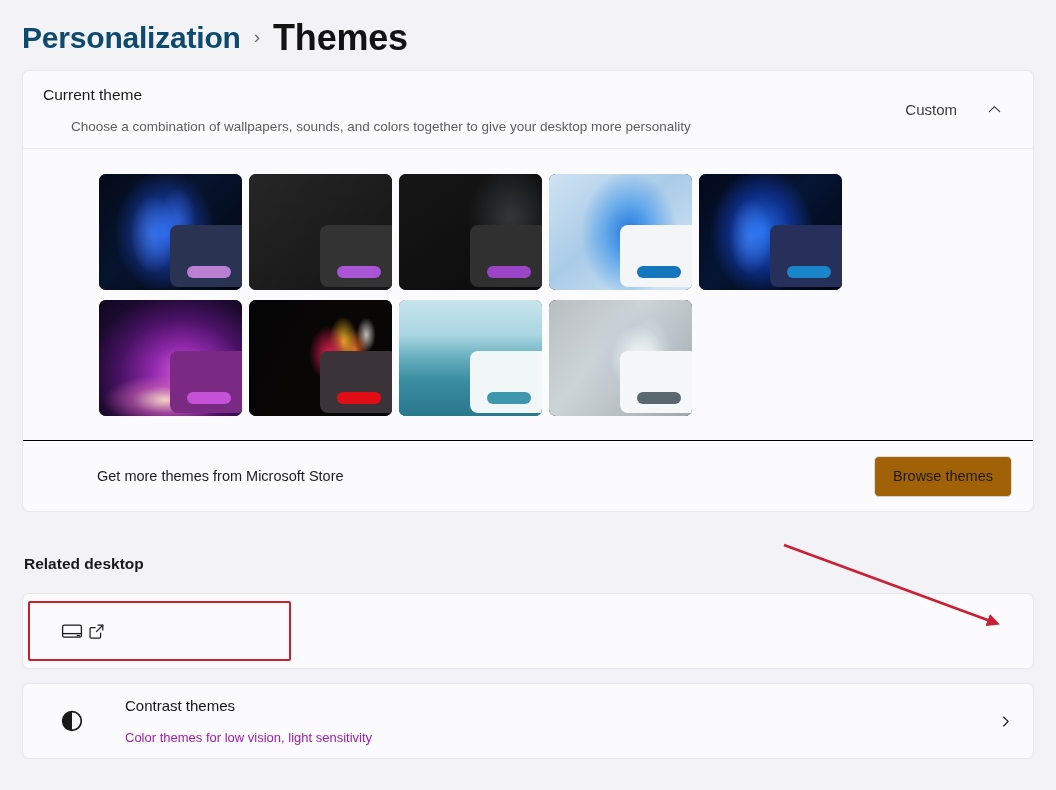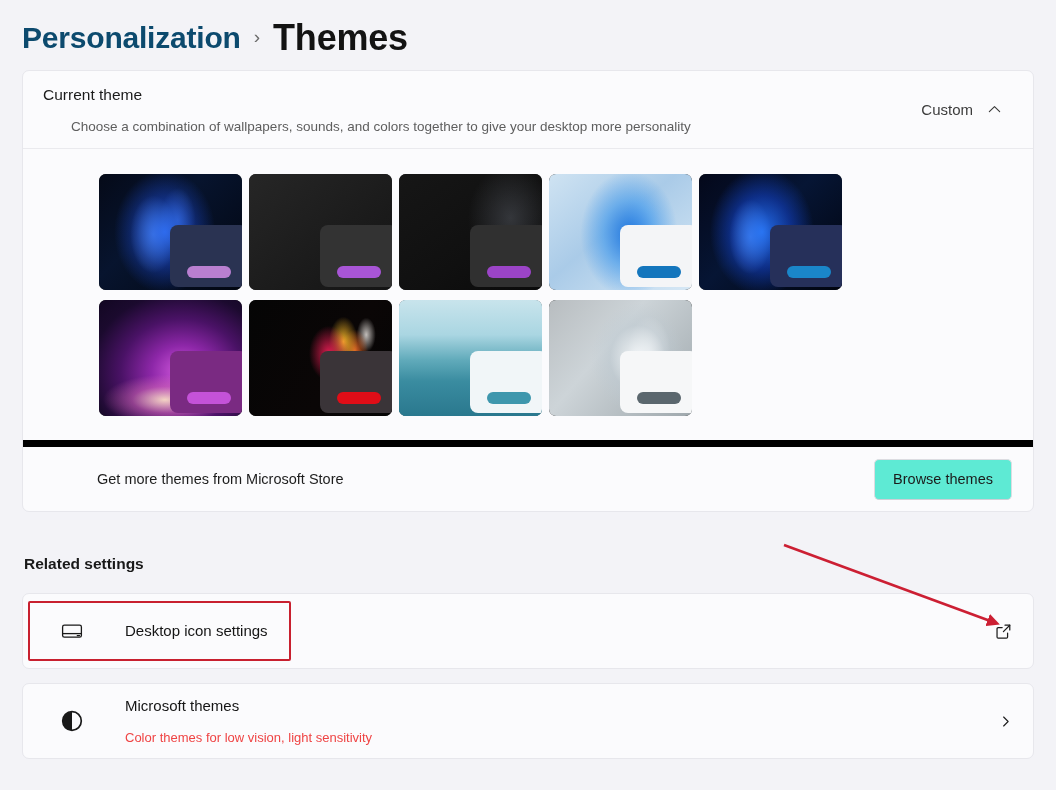--- a/index.html
+++ b/index.html
@@ -70,21 +70,21 @@
     margin-bottom: 15px;
   }
   .ct-sub {
     font-size: 13.5px;
     color: #5e5e5e;
     margin-left: 28px;
   }
   .ct-right {
     display: flex;
     align-items: center;
-    gap: 6px;
+    gap: 22px;
     padding-right: 4px;
   }
   .ct-value {
     font-size: 15px;
     color: #3c3c3c;
   }
   .chev-up {
     width: 30px; height: 30px;
     display: flex; align-items: center; justify-content: center;
     color: #3a3a3a;
@@ -127,25 +127,25 @@
   }
 
   
   .store-row {
     position: absolute;
     left: 0; right: 0; bottom: 0;
     height: 71px;
     display: flex;
     align-items: center;
     padding: 0 21px 0 74px;
-    border-top: 7px solid #000000;
+    border-top: 1px solid #000000;
   }
   .store-text { flex: 1; font-size: 14.5px; color: #1d1d1d; }
   .browse-btn {
-    background: #5eead4;
+    background: #a16207;
     border: 1px solid #dcdce1;
     border-bottom-color: #cfcfd6;
     border-radius: 5px;
     height: 41px;
     padding: 0 18px;
     font-size: 14.5px;
     font-family: "Liberation Sans", sans-serif;
     color: #1b1b1b;
     cursor: pointer;
   }
@@ -173,21 +173,21 @@
   .row-icon {
     width: 30px;
     display: flex;
     align-items: center;
     justify-content: center;
     color: #191919;
     flex-shrink: 0;
   }
   .row-texts { flex: 1; margin-left: 38px; }
   .row-title { font-size: 15px; color: #151515; }
-  .row-sub { font-size: 13px; color: #ef4444; margin-top: 16px; }
+  .row-sub { font-size: 13px; color: #a21caf; margin-top: 16px; }
   .row-action { color: #1c1c1c; display: flex; align-items: center; }
 
   
   .highlight-box {
     position: absolute;
     left: 28px;
     top: 601px;
     width: 263px;
     height: 60px;
     border: 2px solid #c8202f;
@@ -283,54 +283,51 @@
         </div>
       </div>
     </div>
 
   <div class="store-row">
     <span class="store-text">Get more themes from Microsoft Store</span>
     <button class="browse-btn">Browse themes</button>
   </div>
 </div>
 
-<div class="related-heading">Related settings</div>
+<div class="related-heading">Related desktop</div>
 
 <div class="card" id="desktop-icon-card">
   <div class="setting-row">
     <span class="row-icon">
       <svg width="24" height="24" viewBox="0 0 24 24" fill="none">
         <rect x="2.6" y="6.2" width="18.8" height="12" rx="1.8" stroke="currentColor" stroke-width="1.3"></rect>
         <path d="M2.6 14.6h18.8" stroke="currentColor" stroke-width="1.3"></path>
         <path d="M17.2 16.6h2.4" stroke="currentColor" stroke-width="1.1" stroke-linecap="round"></path>
       </svg>
     </span>
-    <span class="row-texts">
-      <span class="row-title">Desktop icon settings</span>
-    </span>
     <span class="row-action">
       <svg width="19" height="19" viewBox="0 0 20 20" fill="none">
         <path d="M11.6 3.4h5v5" stroke="currentColor" stroke-width="1.3" stroke-linecap="round" stroke-linejoin="round"></path>
         <path d="M16.6 3.4 9.9 10.1" stroke="currentColor" stroke-width="1.3" stroke-linecap="round"></path>
         <path d="M14.3 11.6v4.2a1.2 1.2 0 0 1-1.2 1.2H4.4a1.2 1.2 0 0 1-1.2-1.2V7.1a1.2 1.2 0 0 1 1.2-1.2h4.2" stroke="currentColor" stroke-width="1.3" stroke-linecap="round" stroke-linejoin="round"></path>
       </svg>
     </span>
   </div>
 </div>
 
 <div class="card" id="contrast-card">
   <div class="setting-row">
     <span class="row-icon">
       <svg width="26" height="26" viewBox="0 0 26 26" fill="none">
         <circle cx="13" cy="13" r="9.3" stroke="currentColor" stroke-width="1.7"></circle>
         <path d="M13 3.7a9.3 9.3 0 0 0 0 18.6z" fill="currentColor"></path>
       </svg>
     </span>
     <span class="row-texts">
-      <div class="row-title">Microsoft themes</div>
+      <div class="row-title">Contrast themes</div>
       <div class="row-sub">Color themes for low vision, light sensitivity</div>
     </span>
     <span class="row-action">
       <svg width="15" height="15" viewBox="0 0 16 16" fill="none">
         <path d="M6 3.2 10.8 8 6 12.8" stroke="currentColor" stroke-width="1.2" stroke-linecap="round" stroke-linejoin="round"></path>
       </svg>
     </span>
   </div>
 </div>
 

